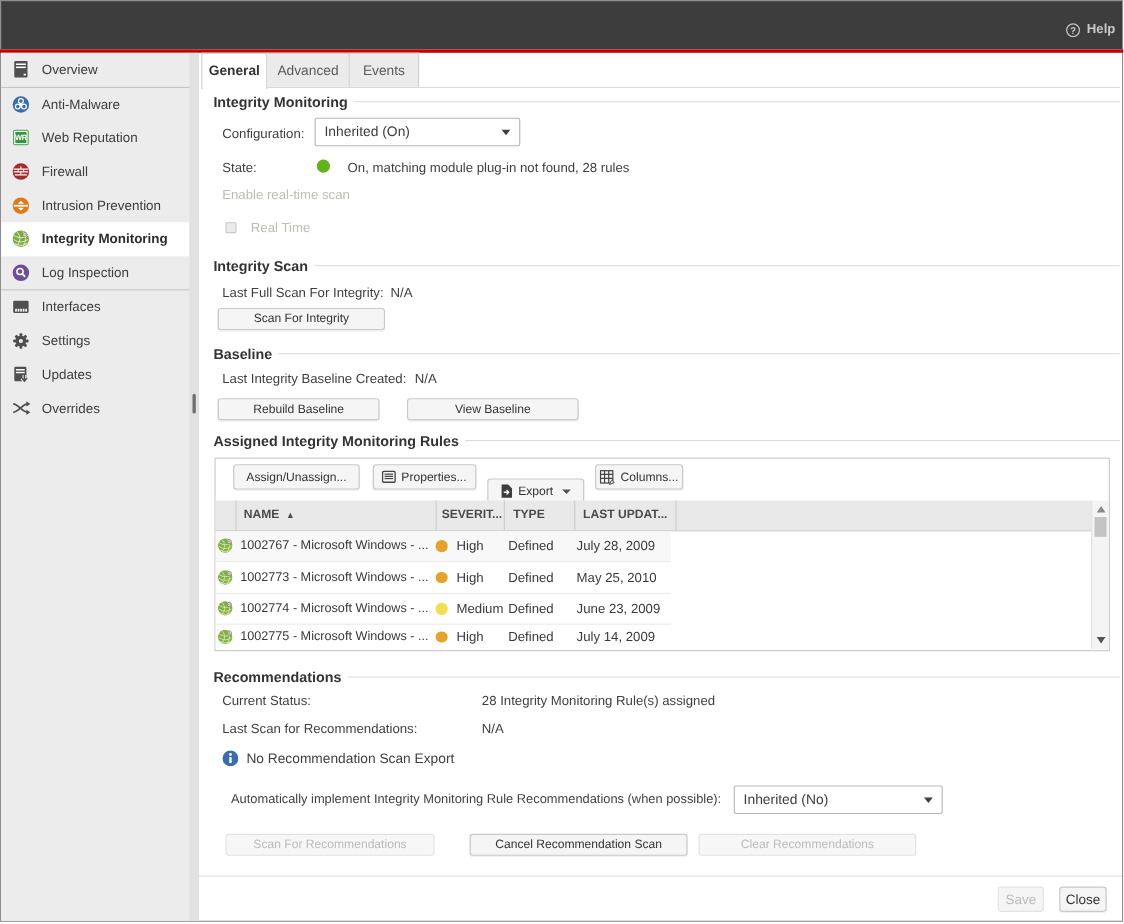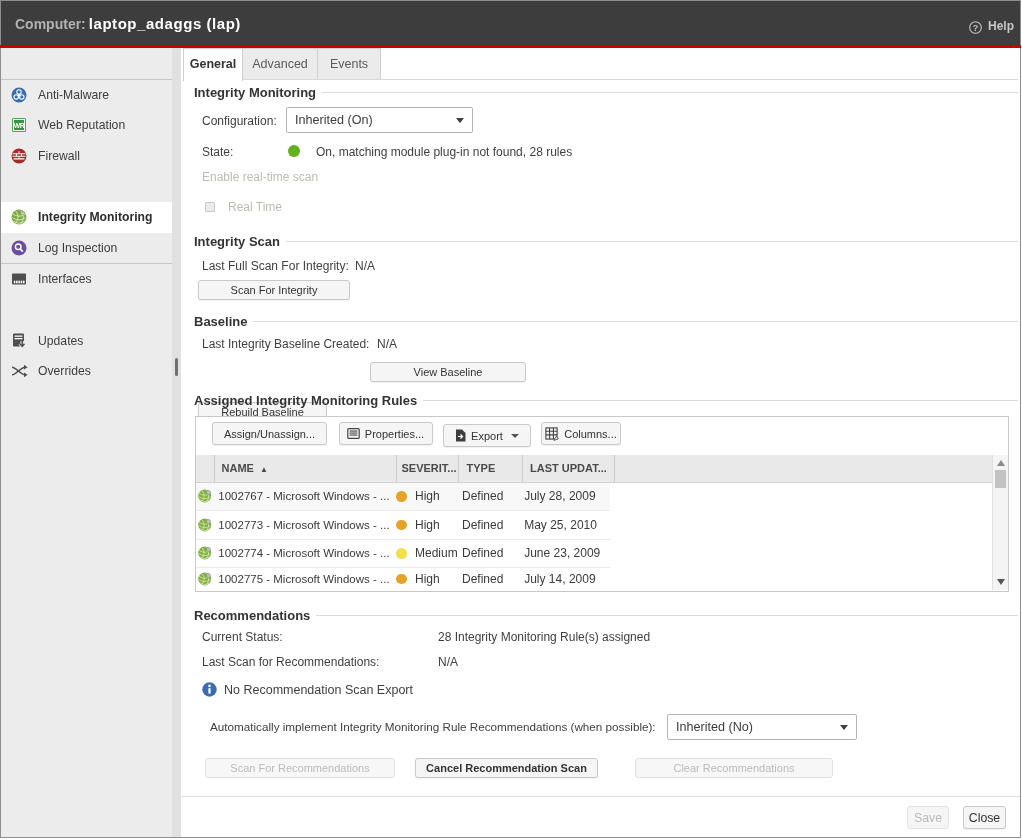--- a/index.html
+++ b/index.html
@@ -76,29 +76,37 @@
           border-left:1px solid #e0e0e0;box-sizing:border-box;}
   #vthumb{position:absolute;left:2px;top:15px;width:11px;height:18px;background:#c3c3c3;}
   .sar{position:absolute;left:3.5px;width:0;height:0;}
   
   #fline{left:181px;top:796px;width:839px;height:1px;background:#dedede;}
 </style>
 </head>
 <body>
 <div id="frame" class="abs"></div>
 <div id="hdr" class="abs">
-    <div class="title"><span class="pre">Computer:</span><span style="letter-spacing:.55px;margin-left:3px;">laptop_adaggs (lap)</span></div>
   <svg style="position:absolute;left:968px;top:19.5px;" width="13" height="13" viewBox="0 0 13 13">
       <circle cx="6.5" cy="6.5" r="5.8" fill="none" stroke="#c4c4c4" stroke-width="1.1"></circle>
       <text x="6.5" y="9.8" font-size="9" font-weight="bold" fill="#c4c4c4" text-anchor="middle" font-family="Liberation Sans,sans-serif">?</text>
     </svg>
   <div style="position:absolute;left:987px;top:0;height:45px;line-height:51px;font-size:12px;font-weight:bold;color:#c7c7c7;">Help</div>
 </div>
 <div id="redbar" class="abs"></div>
 <div id="side" class="abs">
+  <div class="sitem" style="top:0;">
+    <svg width="16" height="17" viewBox="0 0 16 17">
+        <rect x="2" y="1" width="12" height="15" rx="1" fill="#4f4f4f"></rect>
+        <rect x="3.5" y="3.2" width="9" height="1.4" fill="#fff"></rect>
+        <rect x="3.5" y="6" width="9" height="1.4" fill="#fff"></rect>
+        <rect x="10.5" y="12.5" width="2" height="1.6" fill="#fff"></rect>
+      </svg>
+    <span class="lbl">Overview</span>
+  </div>
   <div class="sdiv" style="top:30.6px;"></div>
   <div class="sitem" style="top:31.6px;">
     <svg width="16" height="16" viewBox="0 0 16 16">
         <circle cx="8" cy="8" r="7.5" fill="#3c6cb0"></circle>
         <g fill="none" stroke="#fff" stroke-width="1.1">
           <circle cx="8" cy="4.9" r="2.2"></circle>
           <circle cx="5.2" cy="9.9" r="2.2"></circle>
           <circle cx="10.8" cy="9.9" r="2.2"></circle>
         </g>
         <circle cx="8" cy="8.2" r="1.1" fill="#fff"></circle>
@@ -115,20 +123,29 @@
   </div>
   <div class="sitem" style="top:92.8px;text-align:right;">
     <svg width="16" height="16" viewBox="0 0 16 16">
         <circle cx="8" cy="8" r="7.5" fill="#a32b2b"></circle>
         <g stroke="#fff">
           <path stroke-width="1.1" d="M1.5 5.7 H14.5 M1.5 8.3 H14.5 M2.5 10.9 H13.5"></path>
           <path stroke-width="0.9" d="M5.5 5.7 V8.3 M10.5 5.7 V8.3 M8 8.3 V10.9 M8 3.1 V5.7"></path>
         </g>
       </svg>
     <span class="lbl">Firewall</span>
+  </div>
+  <div class="sitem" style="top:123.4px;">
+    <svg width="16" height="16" viewBox="0 0 16 16">
+        <circle cx="8" cy="8" r="7.5" fill="#dd7a1c"></circle>
+        <rect x="1.5" y="7.2" width="13" height="1.6" fill="#fff"></rect>
+        <path d="M5.2 6.2 L8 3.6 L10.8 6.2 Z" fill="#fff"></path>
+        <path d="M5.2 9.8 L8 12.4 L10.8 9.8 Z" fill="#fff"></path>
+      </svg>
+    <span class="lbl">Intrusion Prevention</span>
   </div>
   <div class="sitem sel" style="top:154px;">
     <svg width="16" height="16" viewBox="0 0 16 16">
         <circle cx="8" cy="8" r="7.5" fill="#7dab3c"></circle>
         <g fill="none" stroke="#fff" stroke-width="0.8" opacity="0.8">
           <path d="M1.3 4.8 Q8 9.6 14.7 4.8"></path>
           <path d="M1.3 8.6 Q8 13.4 14.7 8.6"></path>
           <path d="M2.5 12.2 Q8 16 13.5 12.2"></path>
           <path d="M4.6 1.8 Q9.8 8 4.6 14.2"></path>
           <path d="M10 1.4 Q14.6 8 10 14.6"></path>
@@ -153,20 +170,39 @@
         <g fill="#fff">
           <rect x="2.8" y="8.2" width="1.5" height="2.6"></rect>
           <rect x="5.1" y="8.2" width="1.5" height="2.6"></rect>
           <rect x="7.4" y="8.2" width="1.5" height="2.6"></rect>
           <rect x="9.7" y="8.2" width="1.5" height="2.6"></rect>
           <rect x="12" y="8.2" width="1.5" height="2.6"></rect>
         </g>
       </svg>
     <span class="lbl">Interfaces</span>
   </div>
+  <div class="sitem" style="top:246.8px;">
+    <svg width="16" height="16" viewBox="0 0 16 16">
+        <g fill="#4f4f4f">
+          <circle cx="8" cy="8" r="5"></circle>
+          <g>
+            <rect x="6.7" y="1" width="2.6" height="2.6" rx="0.8"></rect>
+            <rect x="6.7" y="12.4" width="2.6" height="2.6" rx="0.8"></rect>
+            <rect x="1" y="6.7" width="2.6" height="2.6" rx="0.8"></rect>
+            <rect x="12.4" y="6.7" width="2.6" height="2.6" rx="0.8"></rect>
+            <rect x="6.7" y="1" width="2.6" height="2.6" rx="0.8" transform="rotate(45 8 8)"></rect>
+            <rect x="6.7" y="12.4" width="2.6" height="2.6" rx="0.8" transform="rotate(45 8 8)"></rect>
+            <rect x="1" y="6.7" width="2.6" height="2.6" rx="0.8" transform="rotate(45 8 8)"></rect>
+            <rect x="12.4" y="6.7" width="2.6" height="2.6" rx="0.8" transform="rotate(45 8 8)"></rect>
+          </g>
+        </g>
+        <circle cx="8" cy="8" r="1.9" fill="#ececec"></circle>
+      </svg>
+    <span class="lbl">Settings</span>
+  </div>
   <div class="sitem" style="top:277.4px;">
     <svg width="17" height="17" viewBox="0 0 17 17">
         <rect x="2" y="1" width="11" height="13" rx="1" fill="#4f4f4f"></rect>
         <rect x="3.5" y="3" width="8" height="1.3" fill="#fff"></rect>
         <rect x="3.5" y="5.5" width="8" height="1.3" fill="#fff"></rect>
         <g stroke="#ececec" stroke-width="3.4" fill="none">
           <path d="M11.2 8.5 L11.2 13.2"></path>
           <path d="M8.9 11.2 L11.2 13.8 L13.5 11.2"></path>
         </g>
         <g stroke="#4f4f4f" stroke-width="1.5" fill="none">
@@ -212,36 +248,36 @@
 <div class="lab dis" style="left:228px;top:200px;">Real Time</div>
 
 <div class="h2" style="top:233px;width:824px;">Integrity Scan<span class="rule"></span></div>
 <div class="lab" style="left:202px;top:258.5px;">Last Full Scan For Integrity:</div>
 <div class="lab" style="left:355px;top:258.5px;">N/A</div>
 <div class="btn" style="left:198px;top:280px;width:152px;height:20px;">Scan For Integrity</div>
 
 <div class="h2" style="top:313.5px;width:824px;">Baseline<span class="rule"></span></div>
 <div class="lab" style="left:202px;top:336.5px;">Last Integrity Baseline Created:</div>
 <div class="lab" style="left:377px;top:336.5px;">N/A</div>
-<div class="btn" style="left:198px;top:362px;width:129px;height:20px;margin-top:40px;">Rebuild Baseline</div>
+<div class="btn" style="left:198px;top:362px;width:147px;height:20px;">Rebuild Baseline</div>
 <div class="btn" style="left:370px;top:362px;width:156px;height:20px;">View Baseline</div>
 
 <div class="h2" style="top:392px;width:824px;">Assigned Integrity Monitoring Rules<span class="rule"></span></div>
 <div id="panel" class="abs">
   <div class="btn" style="left:16px;top:5px;width:115px;height:23px;">Assign/Unassign...</div>
   <div class="btn" style="left:142.5px;top:5px;width:94px;height:23px;">
     <svg width="13" height="13" viewBox="0 0 13 13" style="margin-right:5px;">
         <rect x="0.8" y="1.6" width="11.4" height="9.8" rx="1" fill="none" stroke="#444" stroke-width="1.2"></rect>
         <rect x="2.6" y="3.5" width="7.8" height="1.1" fill="#444"></rect>
         <rect x="2.6" y="5.5" width="7.8" height="1.1" fill="#444"></rect>
         <rect x="2.6" y="7.5" width="7.8" height="1.1" fill="#444"></rect>
       </svg>
       <span>Properties...</span>
     </div>
-  <div class="btn" style="left:247px;top:7px;width:88px;height:23px;">
+  <div class="btn" style="left:247px;top:18px;width:88px;height:23px;">
     <svg width="11" height="13" viewBox="0 0 11 13" style="margin-right:5px;">
         <path d="M1 0.5 H7 L10.5 4 V12.5 H1 Z" fill="#3d3d3d"></path>
         <path d="M3 7.5 H7 M5.5 5.5 L7.5 7.5 L5.5 9.5" stroke="#fff" stroke-width="1.2" fill="none"></path>
       </svg>
       <span>Export</span>
       <span style="display:inline-block;margin-left:8px;width:0;height:0;border-left:4px solid transparent;border-right:4px solid transparent;border-top:4.5px solid #555;"></span>
     </div>
   <div class="btn" style="left:345px;top:5px;width:80px;height:23px;">
     <svg width="14" height="14" viewBox="0 0 14 14" style="margin-right:5px;">
         <g stroke="#444" stroke-width="1.1" fill="none">
@@ -356,18 +392,18 @@
   <rect x="6.4" y="6.2" width="2.2" height="5.4" fill="#fff"></rect>
   <circle cx="7.5" cy="3.9" r="1.3" fill="#fff"></circle>
 </svg>
 <div class="lab" style="left:224px;top:682.5px;font-size:12.5px;">No Recommendation Scan Export</div>
 <div class="lab" style="left:210px;top:720px;font-size:11.7px;">Automatically implement Integrity Monitoring Rule Recommendations (when possible):</div>
 <div class="dd" style="left:667px;top:713.5px;width:190px;height:26px;">
     <span class="t">Inherited (No)</span>
     <span class="ar"></span>
   </div>
 <div class="btn disabled" style="left:205px;top:757.5px;width:190px;height:20px;">Scan For Recommendations</div>
-<div class="btn" style="left:415px;top:757.5px;width:183px;height:20px;font-weight:bold;">Cancel Recommendation Scan</div>
+<div class="btn" style="left:427px;top:757.5px;width:198px;height:20px;">Cancel Recommendation Scan</div>
 <div class="btn disabled" style="left:635px;top:757.5px;width:198px;height:20px;">Clear Recommendations</div>
 
 <div id="fline" class="abs"></div>
 <div class="btn disabled" style="left:907px;top:806px;width:42px;height:23px;font-size:12.3px;background:#f5f5f5;border-color:#e3e3e3;">Save</div>
 <div class="btn" style="left:963px;top:806px;width:43px;height:23px;font-size:12.3px;">Close</div>
 
 </body></html>

